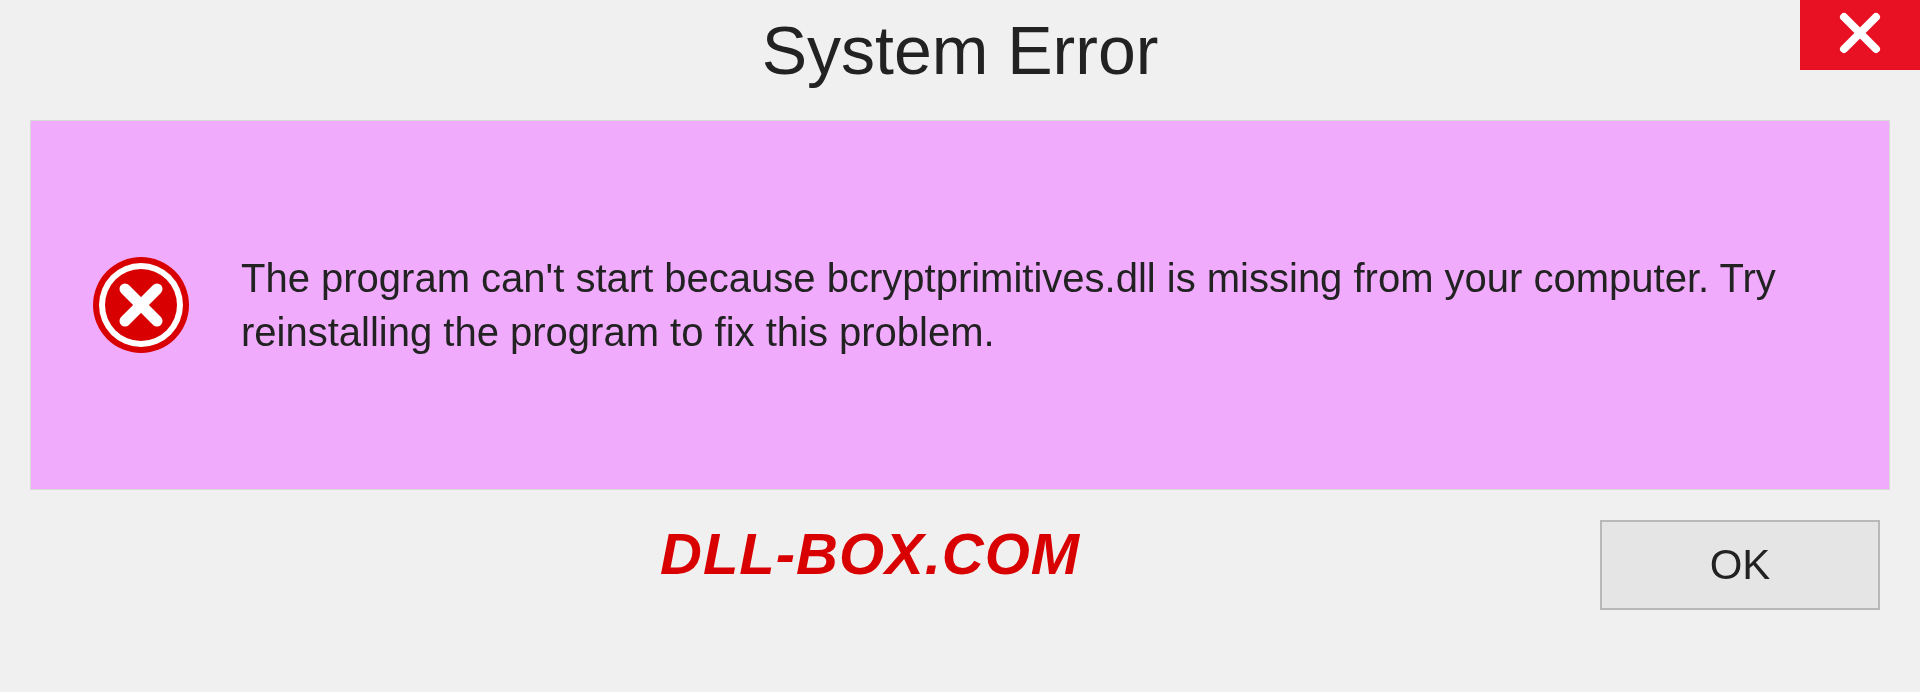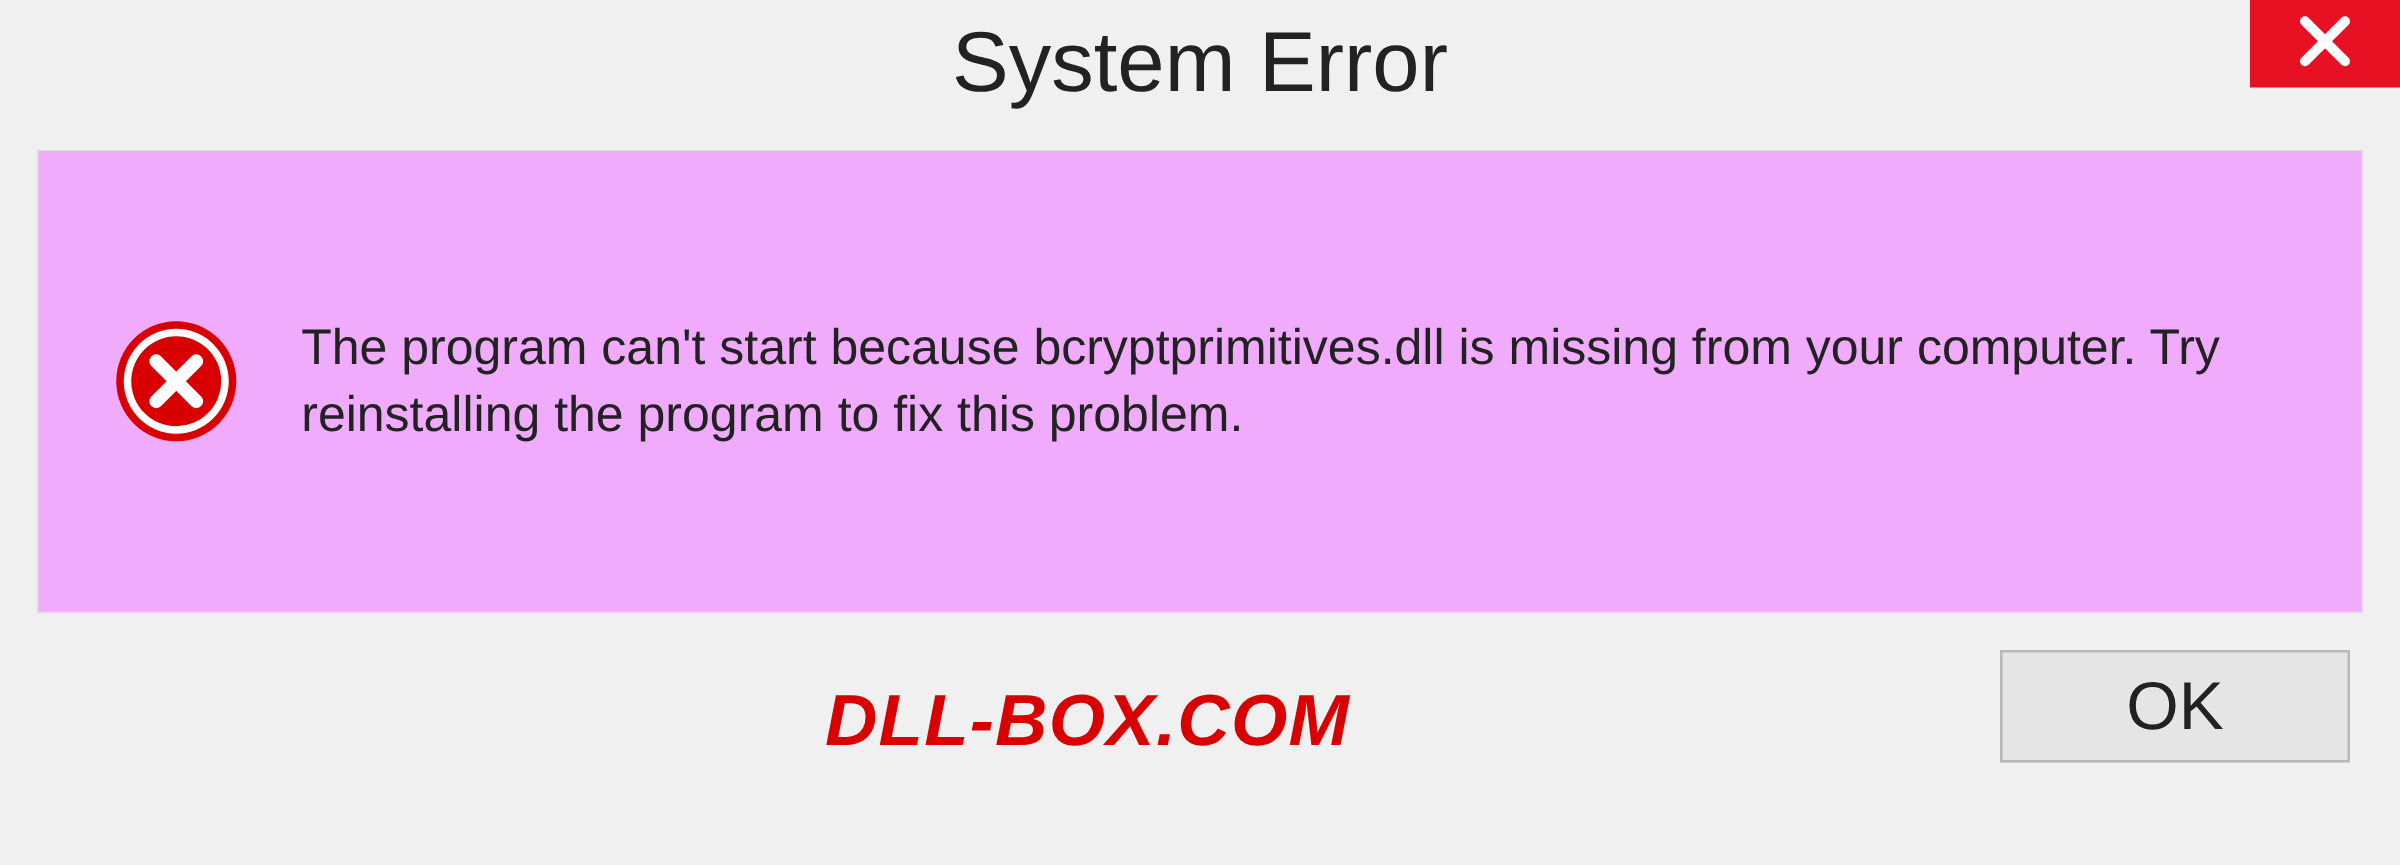--- a/index.html
+++ b/index.html
@@ -64,38 +64,38 @@
       height: 100%;
     }
     .message {
       font-size: 40px;
       color: #222;
       line-height: 1.35;
       font-weight: 400;
     }
     .footer {
       display: flex;
-      align-items: flex-end;
+      align-items: flex-start;
       justify-content: space-between;
       padding: 30px 40px 0 40px;
     }
     .watermark {
       font-size: 58px;
       font-weight: 900;
       font-style: italic;
       color: #d80000;
       letter-spacing: 1px;
       margin-left: 620px;
     }
     .ok-btn {
       width: 280px;
       height: 90px;
       background: #e5e5e5;
       border: 2px solid #b8b8b8;
-      font-size: 54px;
+      font-size: 42px;
       color: #222;
       display: flex;
       align-items: center;
       justify-content: center;
       cursor: pointer;
       font-family: inherit;
     }
   </style>
 </head>
 <body>

